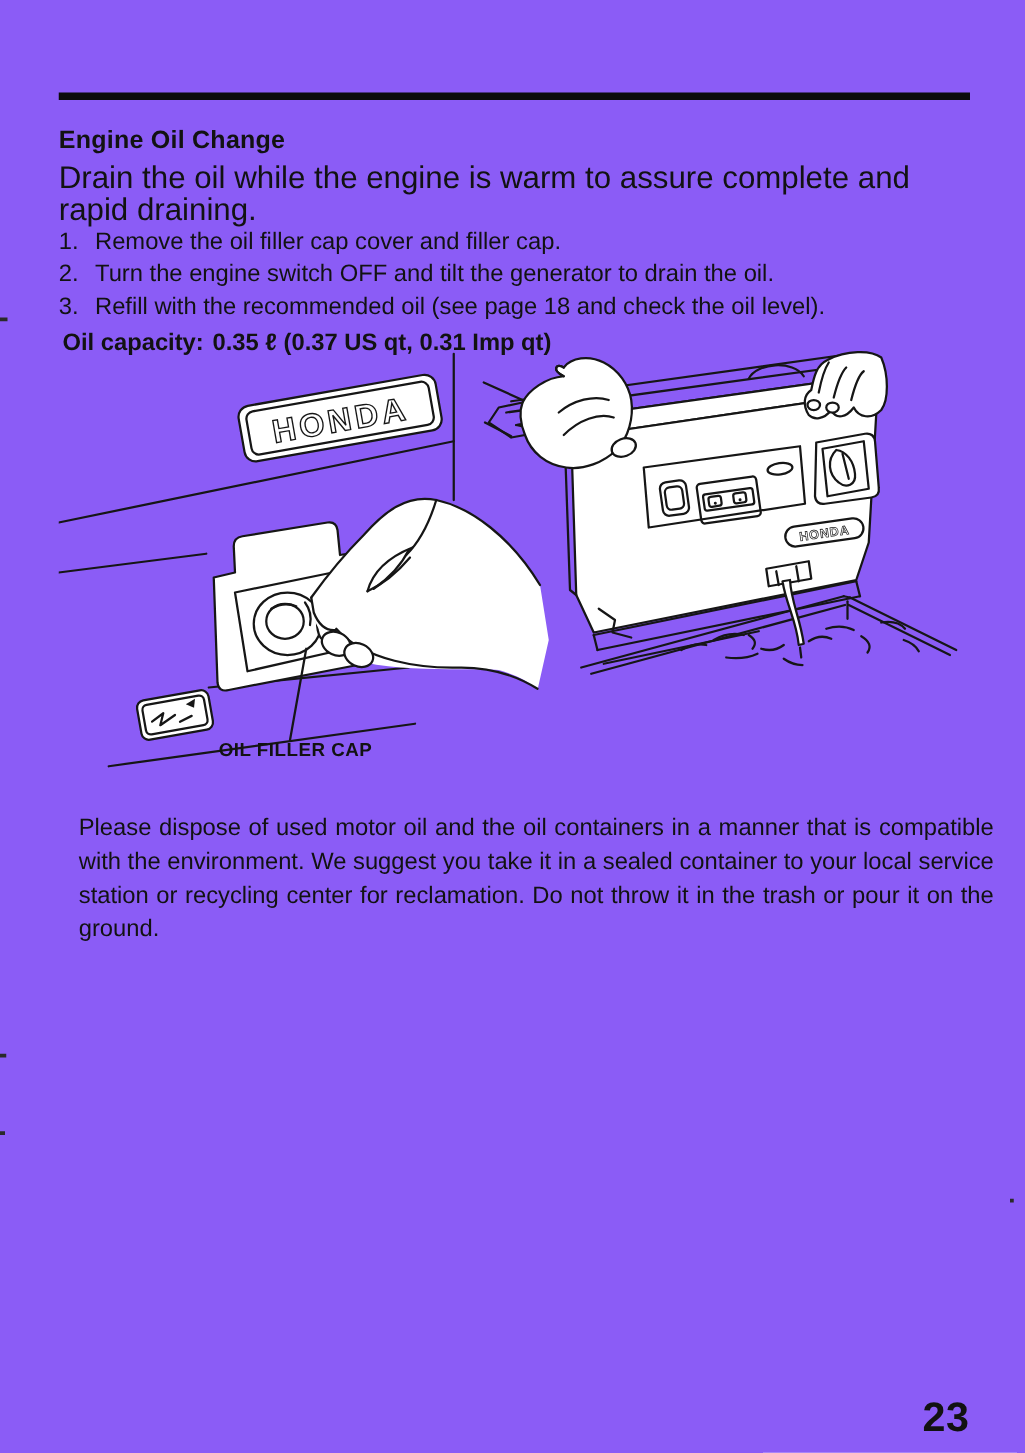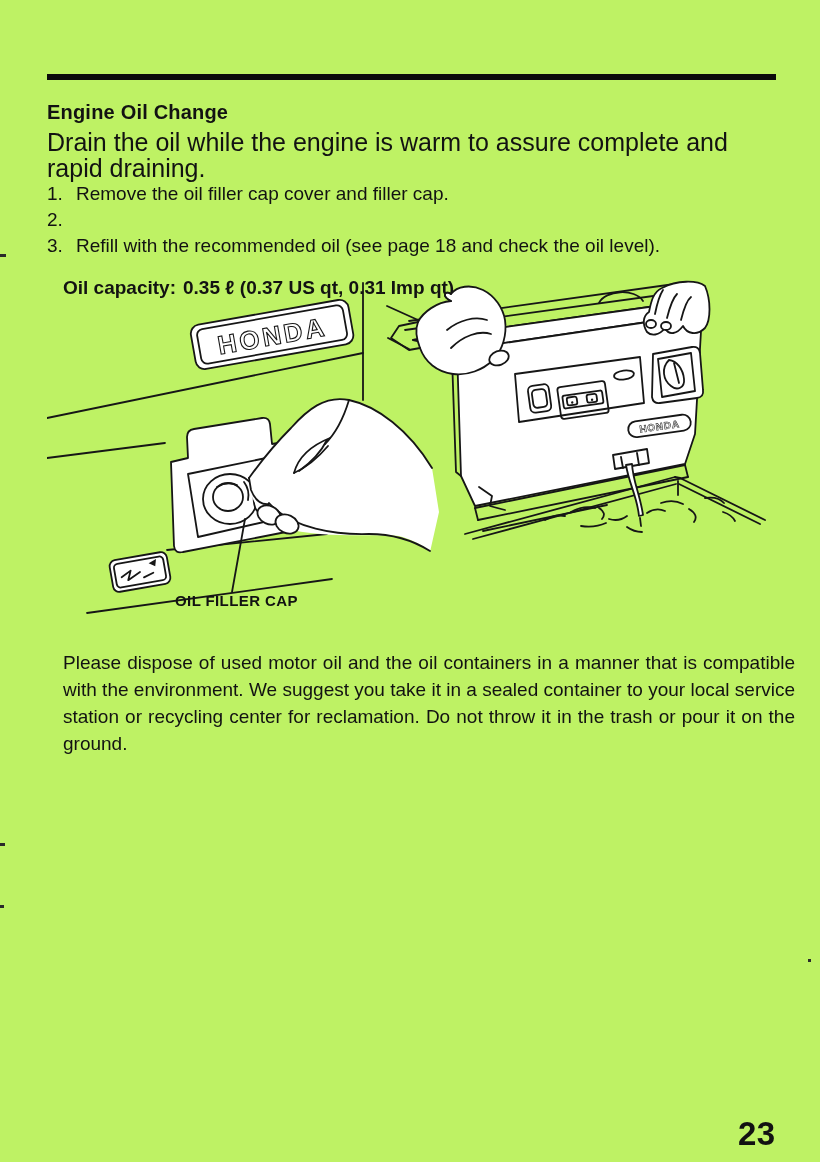--- a/index.html
+++ b/index.html
@@ -1,29 +1,29 @@
 <!DOCTYPE html>
 <html><head>
 <meta charset="utf-8">
 <style>
   html,body{margin:0;padding:0;}
   body{
     width:820px;height:1162px;background:#ffffff;
     font-family:"Liberation Sans",sans-serif;color:#121212;
     position:relative;overflow:hidden;
   }
-  .page{position:absolute;inset:0;background:#bef264;text-decoration:underline;}
+  .page{position:absolute;inset:0;background:#8b5cf6;text-decoration:underline;}
   .top-rule{position:absolute;left:47px;top:74px;width:729px;height:6px;background:#0b0b0b;}
   .content{position:absolute;left:47px;top:101px;width:731px;}
   .title{font-size:20px;font-weight:bold;margin:0 0 5px 0;letter-spacing:0.2px;}
   .intro{font-size:25px;line-height:26px;margin:0;}
   .steps{list-style:none;margin:0;padding:0;}
   .step{display:flex;font-size:19px;line-height:26px;}
   .step .num{width:29px;flex:0 0 29px;}
-  .capacity{font-size:19px;line-height:26px;font-weight:bold;margin:16px;}
+  .capacity{font-size:19px;line-height:26px;font-weight:bold;margin:3px;}
   .capacity .cap-val{margin-left:7px;}
   .figure-area{position:absolute;left:47px;top:272px;width:745px;height:352px;}
   .figure-area svg{position:absolute;left:0;top:0;}
   .figure-caption{
     position:absolute;left:128px;top:320px;
     font-size:15px;font-weight:bold;letter-spacing:0.4px;white-space:nowrap;
   }
   .disposal{
     position:absolute;left:47px;top:633px;width:732px;
     font-size:19px;line-height:27px;text-align:justify;margin:16px;
@@ -55,20 +55,21 @@
   <div class="content">
     <h1 class="title">Engine Oil Change</h1>
     <p class="intro">Drain the oil while the engine is warm to assure complete and rapid draining.</p>
     <ol class="steps">
       <li class="step">
         <span class="num">1.</span>
         <span class="txt">Remove the oil filler cap cover and filler cap.</span>
       </li>
       <li class="step">
         <span class="num">2.</span>
+        <span class="txt">Turn the engine switch OFF and tilt the generator to drain the oil.</span>
       </li>
       <li class="step">
         <span class="num">3.</span>
         <span class="txt">Refill with the recommended oil (see page 18 and check the oil level).</span>
       </li>
     </ol>
     <p class="capacity">
       <span class="cap-label">Oil capacity:</span><span class="cap-val">0.35 ℓ (0.37 US qt, 0.31 Imp qt)</span>
     </p>
   </div>

